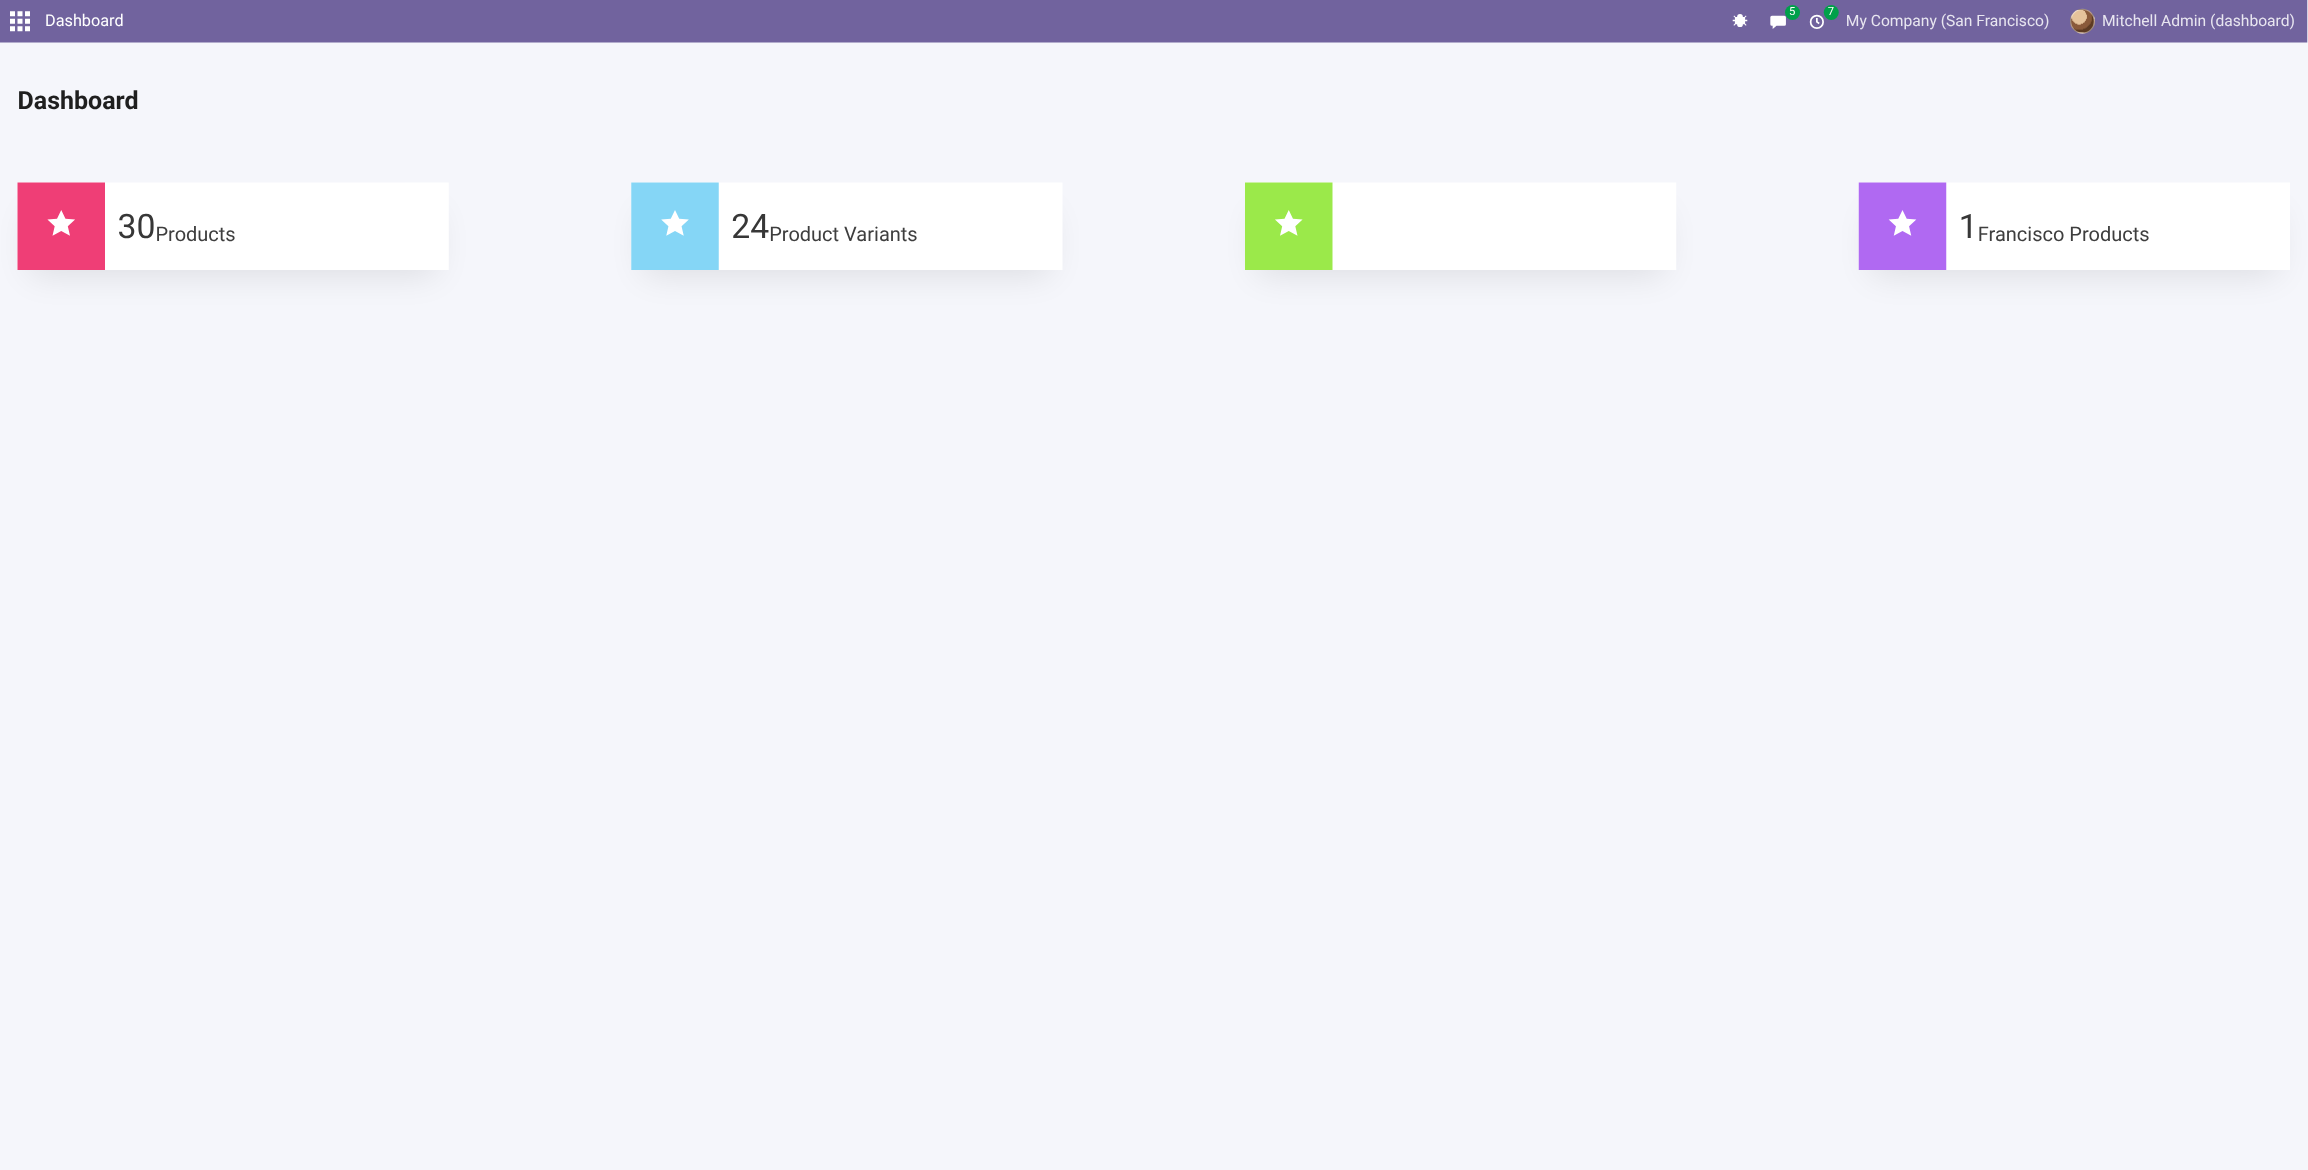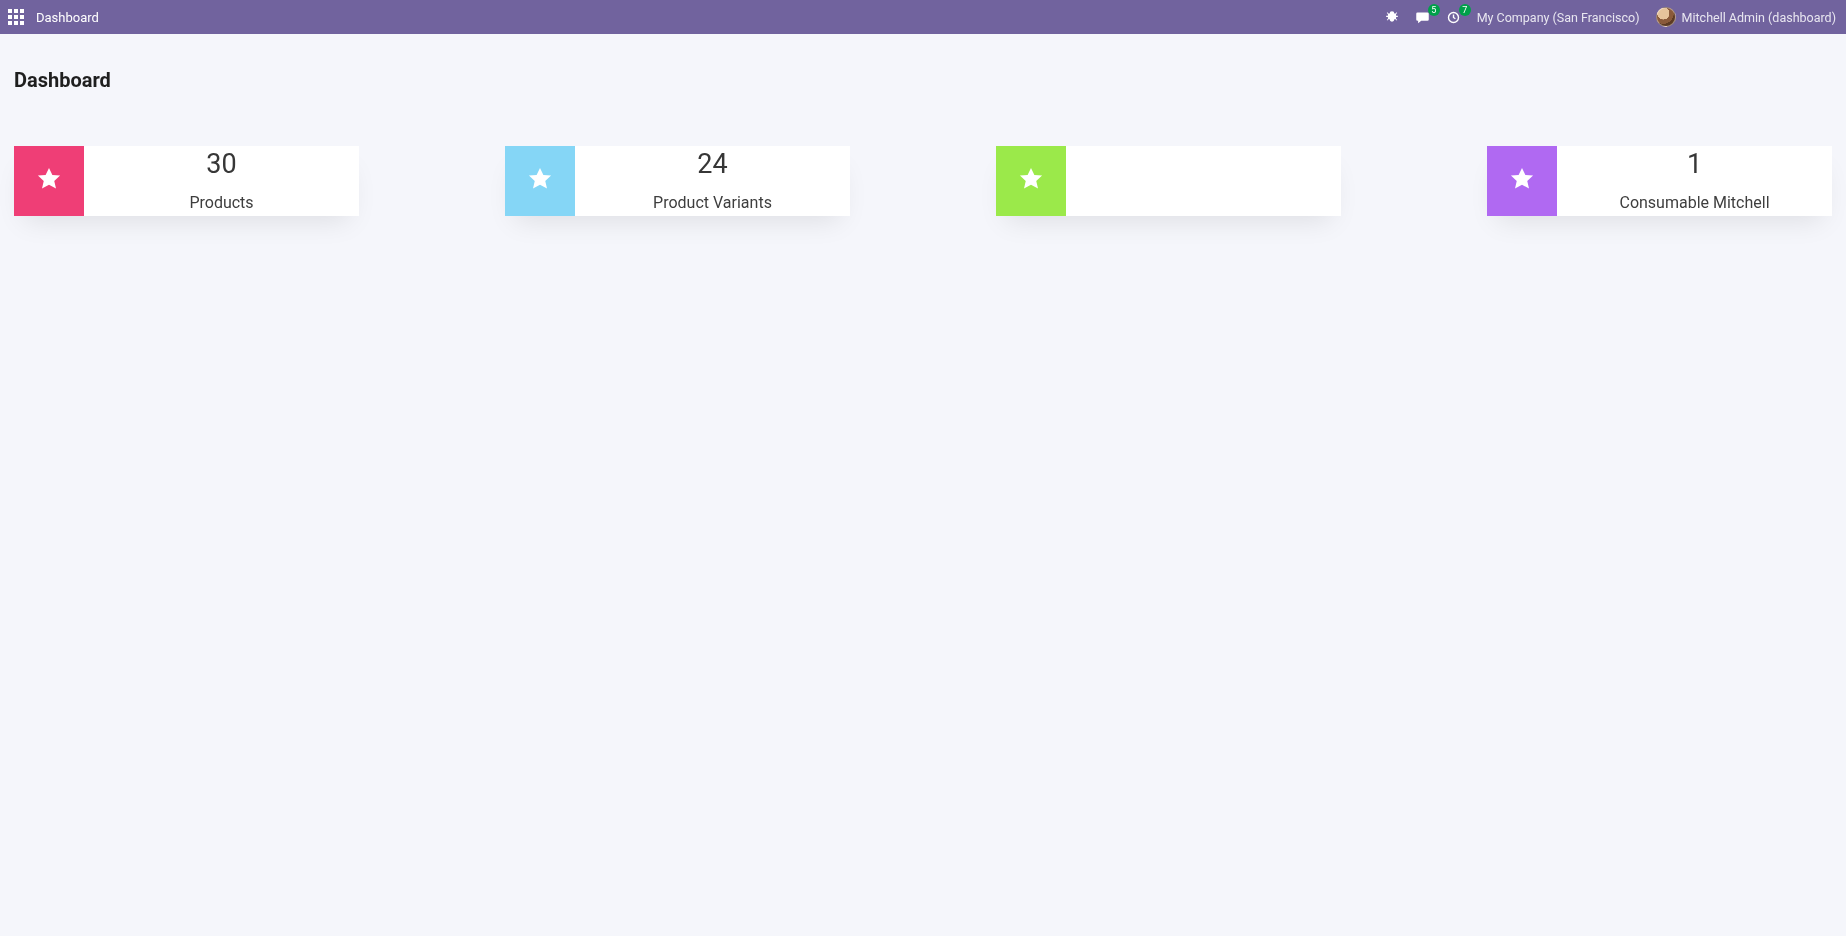--- a/index.html
+++ b/index.html
@@ -84,23 +84,23 @@
   }
   .card .accent {
     width: 70px; height: 70px;
     display: flex; align-items: center; justify-content: center;
     flex: 0 0 70px;
   }
   .card .accent svg { fill: #fff; }
   .card .body {
     flex: 1;
     display: flex;
-    flex-direction: column;
+    flex-direction: row;
     align-items: center;
-    justify-content: space-between;
+    justify-content: flex-start;
     padding: 4px 10px;
   }
   .card .value { font-size: 27px; color: #373737; line-height: 1.05; }
   .card .label { font-size: 16px; color: #3e3e3e; margin-top: 12px; }
 
   .accent-pink   { background: #ef3e76; }
   .accent-blue   { background: #85d6f6; }
   .accent-green  { background: #9be94a; }
   .accent-purple { background: #b069f2; }
 </style>
@@ -195,18 +195,18 @@
     <div class="card">
       <div class="accent accent-purple">
         <span>
           <svg width="28" height="28" viewBox="0 0 24 24">
               <path d="M12 2.5l2.9 6 6.6.6-5 4.6 1.5 6.5L12 16.9 6 20.2l1.5-6.5-5-4.6 6.6-.6z"></path>
             </svg>
         </span>
       </div>
       <div class="body">
         <div class="value">1</div>
-        <div class="label">Consumable Mitchell</div>
+        <div class="label">Francisco Products</div>
       </div>
     </div>
 
   </div>
 </div>
 
 </body></html>

